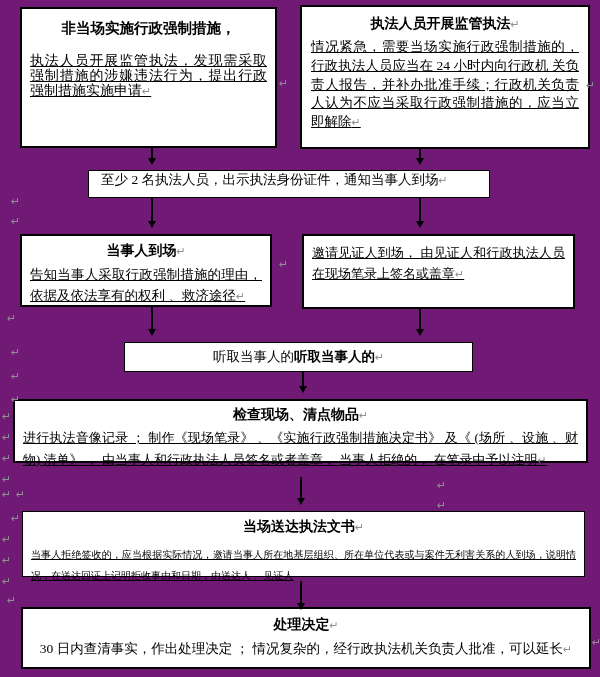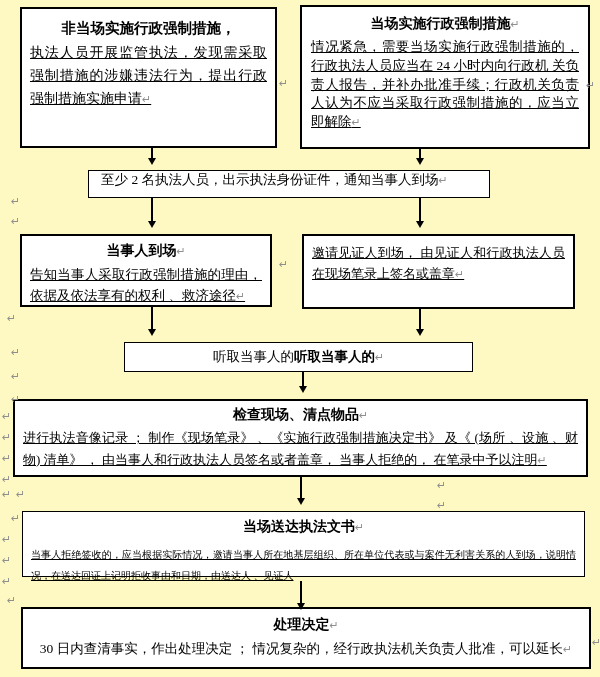--- a/index.html
+++ b/index.html
@@ -1,17 +1,17 @@
 <!DOCTYPE html>
 <html><head>
 <meta charset="utf-8">
 <style>
   html,body{margin:0;padding:0;background:#fff;}
   .canvas{
-    position:relative;width:600px;height:677px;background:#fef9c3;
+    position:relative;width:600px;height:677px;background:#701a75;
     font-family:"Liberation Serif","DejaVu Serif",serif;color:#000;overflow:hidden;
   }
   .box{position:absolute;background:#fff;border:2px solid #000;box-sizing:border-box;}
   .box.thin{border-width:1px;}
   .title{font-weight:bold;text-align:center;font-size:14px;line-height:21px;}
   .title.two-line{line-height:22px;font-size:14.5px;}
   .body-text{text-align:justify;text-decoration:underline;}
   .pmark{color:#8f8f8f;font-size:11px;font-family:"DejaVu Sans",sans-serif;font-weight:normal;}
   .floating-mark{position:absolute;color:#8f8f8f;font-size:11px;line-height:11px;
     font-family:"DejaVu Sans",sans-serif;}
@@ -23,46 +23,46 @@
 </style>
 </head>
 <body>
 
 <div class="canvas">
 
   <div class="box" style="left:20px;top:7px;width:257px;height:141px;padding:8px 8px 0 8px;">
     <div class="title two-line">
       <div>非当场实施行政强制措施，</div>
     </div>
-    <div class="body-text" style="margin-top:2px;font-size:14px;line-height:23px;"><span>执法人员开展监管执法，发现需采取强制措施的涉嫌违法行为，提出行政强制措施实施申请</span><span class="pmark">↵</span></div>
+    <div class="body-text" style="margin-top:14px;font-size:14px;line-height:15px;"><span>执法人员开展监管执法，发现需采取强制措施的涉嫌违法行为，提出行政强制措施实施申请</span><span class="pmark">↵</span></div>
   </div>
 
   <div class="box" style="left:300px;top:5px;width:290px;height:144px;padding:6px 9px 0 9px;">
-    <div class="title"><span>当场实施行政强制措施</span><span class="pmark">↵</span></div>
+    <div class="title"><span>执法人员开展监管执法</span><span class="pmark">↵</span></div>
     <div class="body-text" style="margin-top:3px;font-size:13.5px;line-height:18.8px;"><span>情况紧急，需要当场实施行政强制措施的，行政执法人员应当在 24 小时内向行政机 关负责人报告，并补办批准手续；行政机关负责人认为不应当采取行政强制措施的，应当立即解除</span><span class="pmark">↵</span></div>
   </div>
 
   <div class="box thin" style="left:88px;top:170px;width:402px;height:28px;padding:0 0 8px 12px;display:flex;align-items:center;">
     <div style="font-size:13.5px;"><span>至少 2 名执法人员，出示执法身份证件，通知当事人到场</span><span class="pmark">↵</span></div>
   </div>
 
   <div class="box" style="left:20px;top:234px;width:252px;height:73px;padding:4px 8px 0 8px;">
     <div class="title"><span>当事人到场</span><span class="pmark">↵</span></div>
     <div class="body-text" style="margin-top:2px;font-size:13.5px;line-height:21px;"><span>告知当事人采取行政强制措施的理由，依据及依法享有的权利 、救济途径</span><span class="pmark">↵</span></div>
   </div>
 
   <div class="box" style="left:302px;top:234px;width:273px;height:75px;padding:4px 8px 0 8px;">
     <div class="body-text" style="margin-top:2px;font-size:13px;line-height:21px;"><span>邀请见证人到场， 由见证人和行政执法人员在现场笔录上签名或盖章</span><span class="pmark">↵</span></div>
   </div>
 
   <div class="box thin" style="left:124px;top:342px;width:349px;height:30px;display:flex;align-items:center;justify-content:center;">
     <div style="font-size:13.5px;"><span>听取当事人的</span><span style="font-weight:bold;">听取当事人的</span><span class="pmark">↵</span></div>
   </div>
 
-  <div class="box" style="left:13px;top:399px;width:575px;height:78px;padding:3px 8px 0 8px;">
+  <div class="box" style="left:13px;top:399px;width:575px;height:64px;padding:3px 8px 0 8px;">
     <div class="title"><span>检查现场、清点物品</span><span class="pmark">↵</span></div>
     <div class="body-text" style="margin-top:1px;font-size:13px;line-height:22px;"><span>进行执法音像记录 ； 制作《现场笔录》 、《实施行政强制措施决定书》 及《 (场所 、设施 、财物) 清单》 ， 由当事人和行政执法人员签名或者盖章， 当事人拒绝的， 在笔录中予以注明</span><span class="pmark">↵</span></div>
   </div>
 
   <div class="box thin" style="left:22px;top:511px;width:563px;height:66px;padding:4px 8px 0 8px;">
     <div class="title"><span>当场送达执法文书</span><span class="pmark">↵</span></div>
     <div class="body-text" style="margin-top:6px;font-size:10px;line-height:21px;"><span>当事人拒绝签收的，应当根据实际情况，邀请当事人所在地基层组织、所在单位代表或与案件无利害关系的人到场，说明情况，在送达回证上记明拒收事由和日期，由送达人 、见证人</span></div>
   </div>
 
   <div class="box" style="left:21px;top:607px;width:570px;height:62px;padding:5px 8px 0 8px;">

